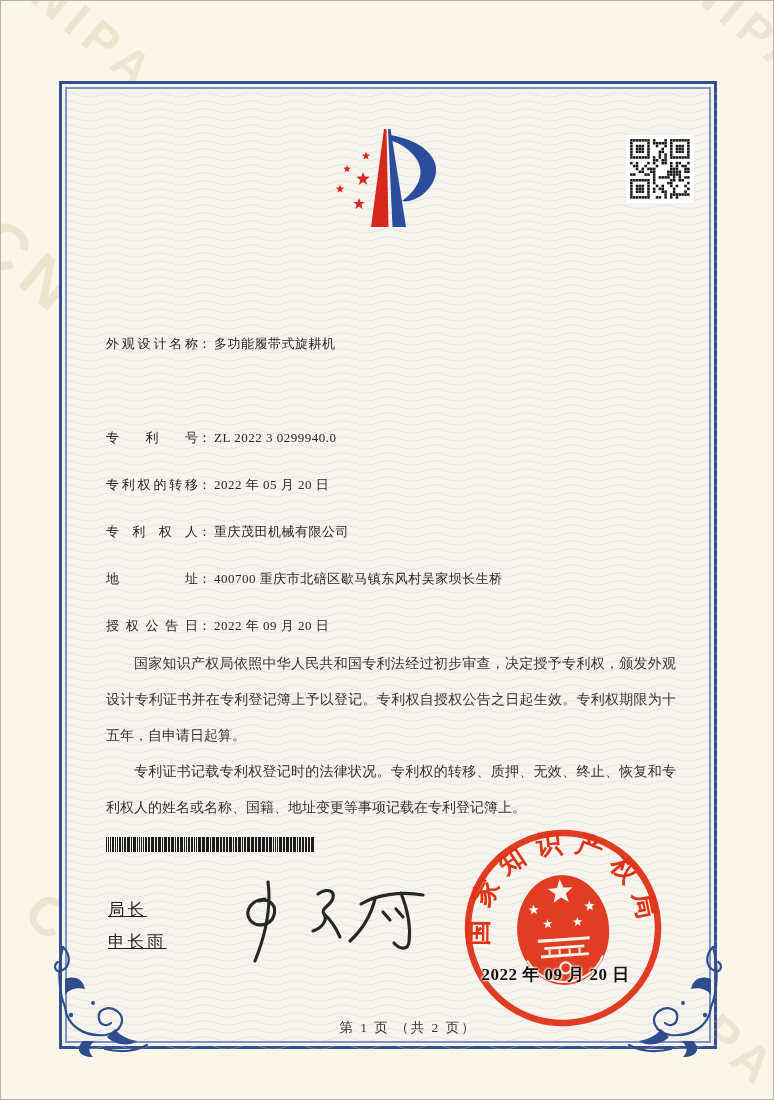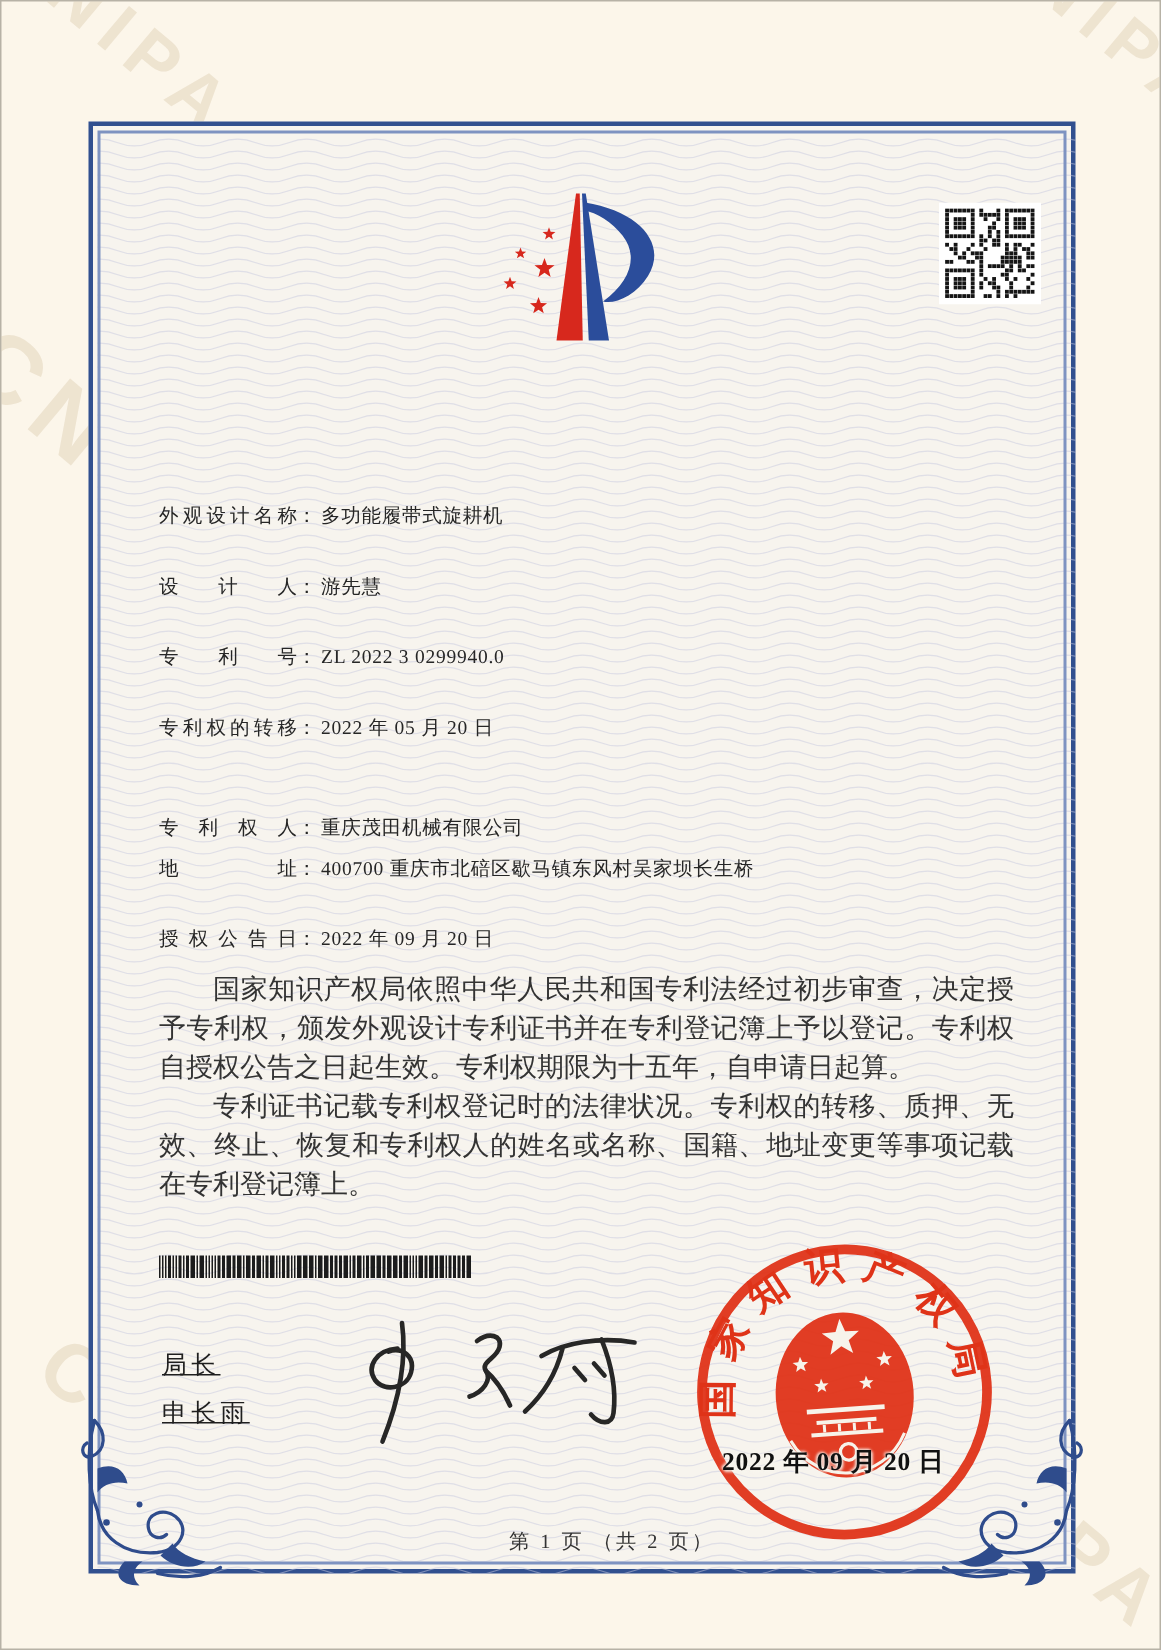--- a/index.html
+++ b/index.html
@@ -22,21 +22,21 @@
   .qr{position:absolute;left:625px;top:134px;width:68px;height:68px;}
   .title{position:absolute;left:0;top:235px;width:774px;text-align:center;
          font-size:40px;font-weight:bold;letter-spacing:6px;color:#1b1b1b;}
   
   .field-row{position:absolute;left:105px;width:600px;font-size:13px;color:#262626;}
   .field-row .lab{display:inline-block;width:92px;text-align:justify;text-align-last:justify;vertical-align:top;}
   .field-row .col{display:inline-block;width:16px;}
   .field-row .val{letter-spacing:0.5px;}
   .grp2{position:absolute;left:295px;top:0;white-space:nowrap;}
   
-  .paras{position:absolute;left:105px;top:645px;width:570px;font-size:18px;line-height:26px;
+  .paras{position:absolute;left:105px;top:645px;width:570px;font-size:14px;line-height:36px;
          color:#333;text-align:justify;}
   .paras p{margin:0;text-indent:2em;}
   
   .barcode{position:absolute;left:105px;top:836px;width:212px;height:15px;}
   
   .officer{position:absolute;left:107px;top:898px;font-size:16.5px;letter-spacing:3px;color:#1f1f1f;}
   .officer div{margin-bottom:10px;text-decoration:underline;}
   .signature{position:absolute;left:222px;top:876px;width:235px;height:88px;}
   
   .seal{position:absolute;left:462px;top:827px;width:200px;height:200px;transform:rotate(-4deg);}
@@ -424,30 +424,27 @@
         <rect x="38.30" y="61.10" width="2.55" height="2.55" fill="#151515"></rect>
         <rect x="44.00" y="61.10" width="2.55" height="2.55" fill="#151515"></rect>
         <rect x="49.70" y="61.10" width="2.55" height="2.55" fill="#151515"></rect>
       </g>
   </svg>
 
 
   <div class="field-row" style="top:334px;">
     <span class="lab">外观设计名称</span><span class="col">：</span><span class="val">多功能履带式旋耕机</span>
   </div>
-  <div class="field-row" style="top:381px;">
-    <span class="lab">设计人</span><span class="col">：</span><span class="val">游先慧</span>
-  </div>
   <div class="field-row" style="top:428px;">
     <span class="lab">专利号</span><span class="col">：</span><span class="val">ZL 2022 3 0299940.0</span>
   </div>
   <div class="field-row" style="top:475px;">
     <span class="lab">专利权的转移</span><span class="col">：</span><span class="val">2022 年 05 月 20 日</span>
   </div>
-  <div class="field-row" style="top:542px;">
+  <div class="field-row" style="top:522px;">
     <span class="lab">专利权人</span><span class="col">：</span><span class="val">重庆茂田机械有限公司</span>
   </div>
   <div class="field-row" style="top:569px;">
     <span class="lab">地址</span><span class="col">：</span><span class="val">400700  重庆市北碚区歇马镇东风村吴家坝长生桥</span>
   </div>
   <div class="field-row" style="top:616px;">
     <span>
       <span class="lab">授权公告日</span><span class="col">：</span><span class="val">2022 年 09 月 20 日</span>
     </span>
   </div>

